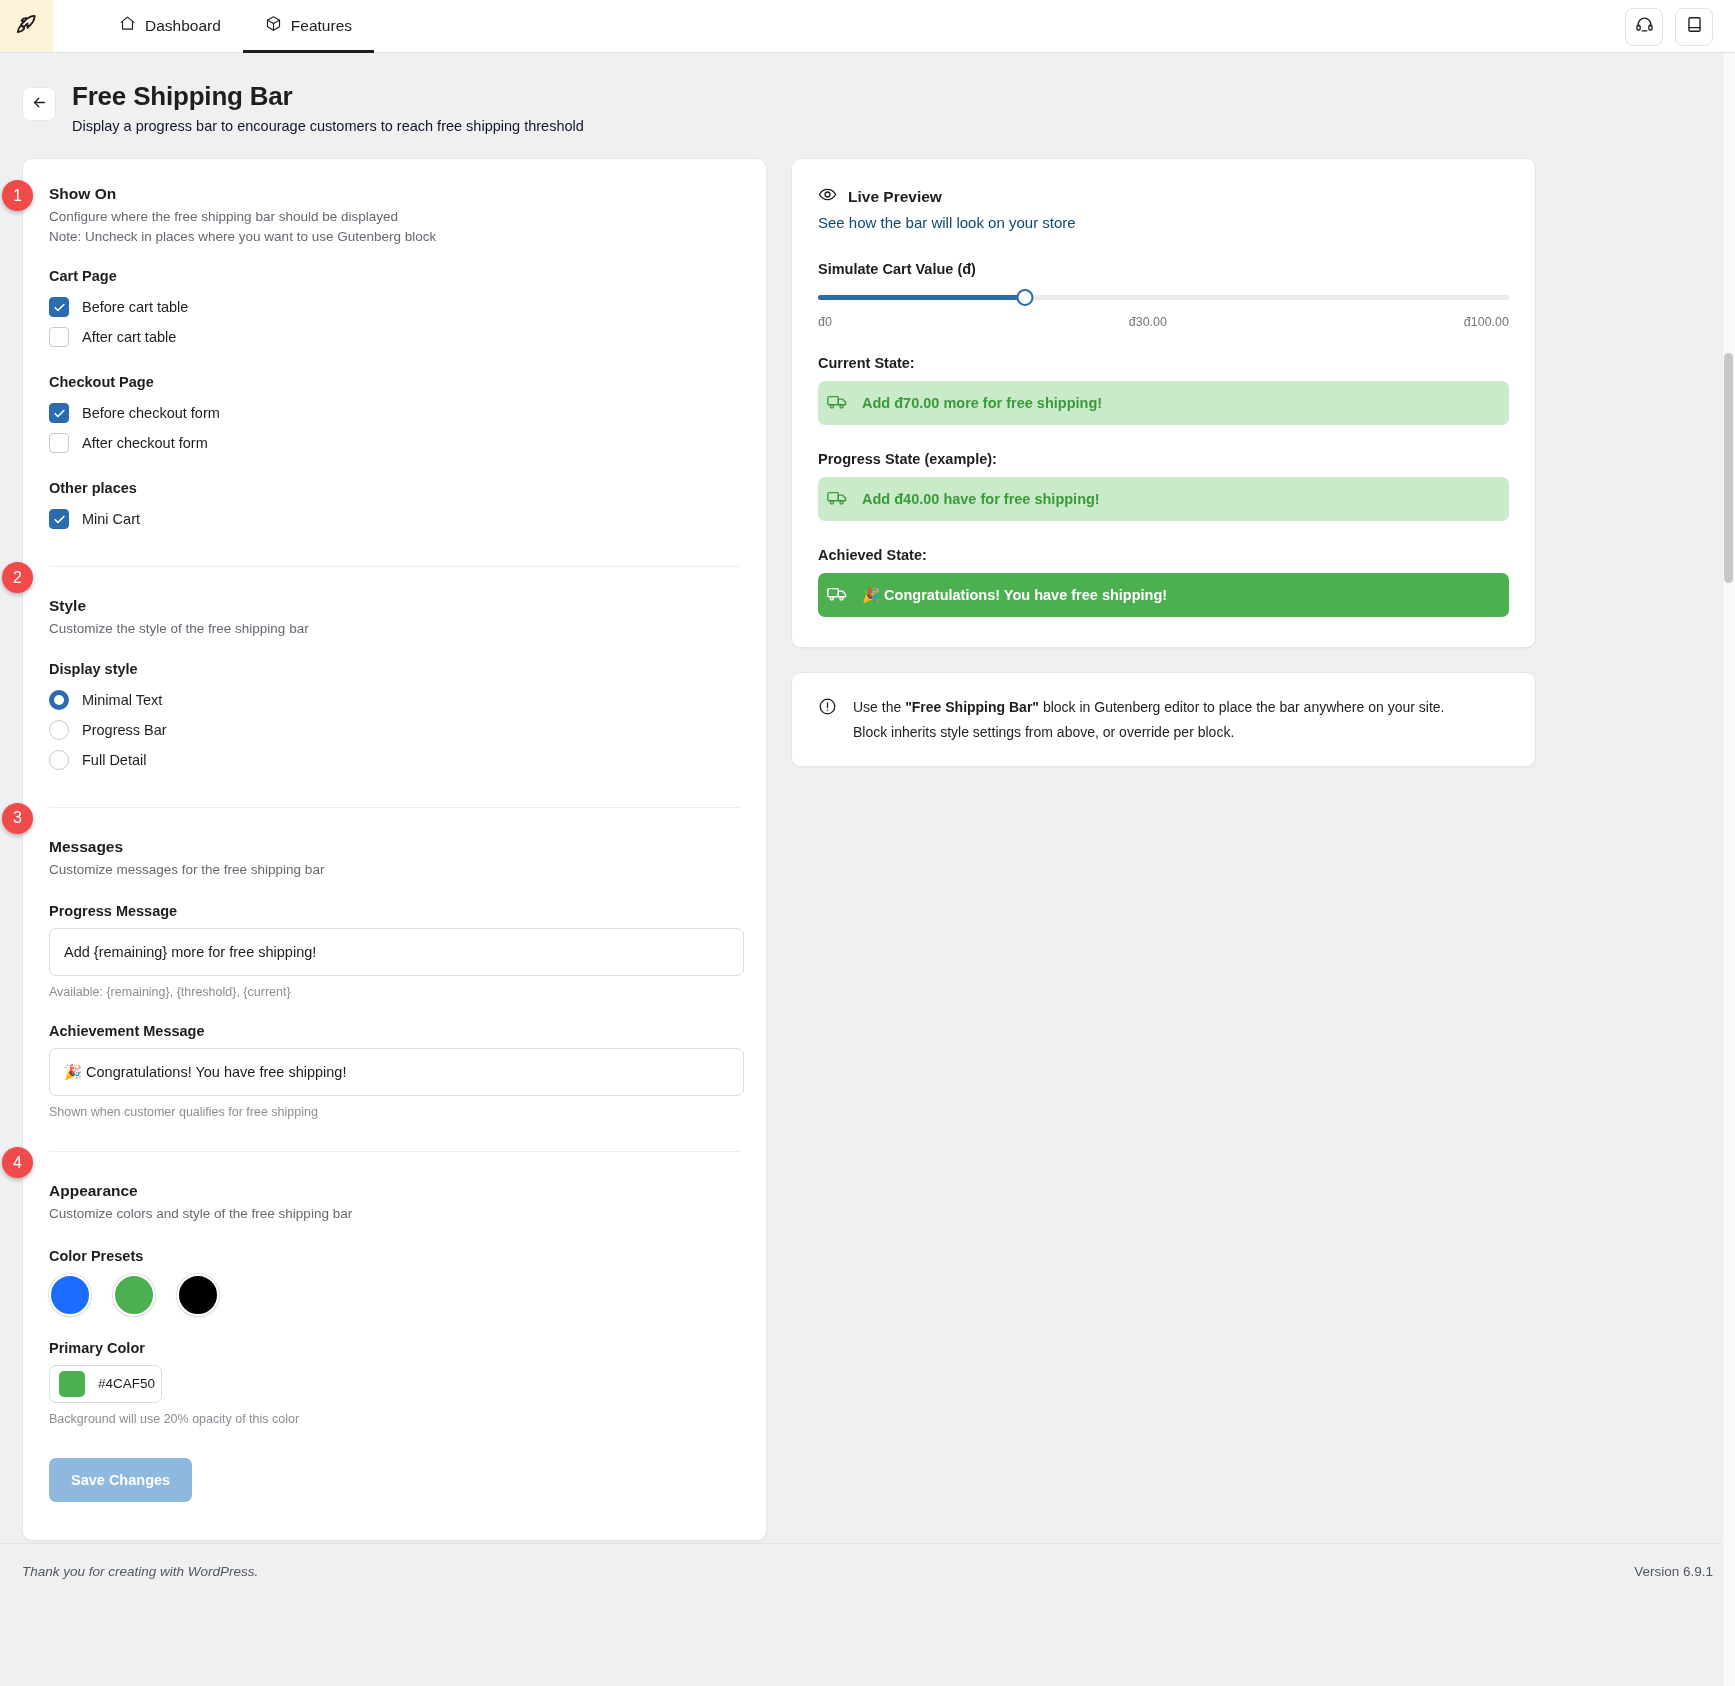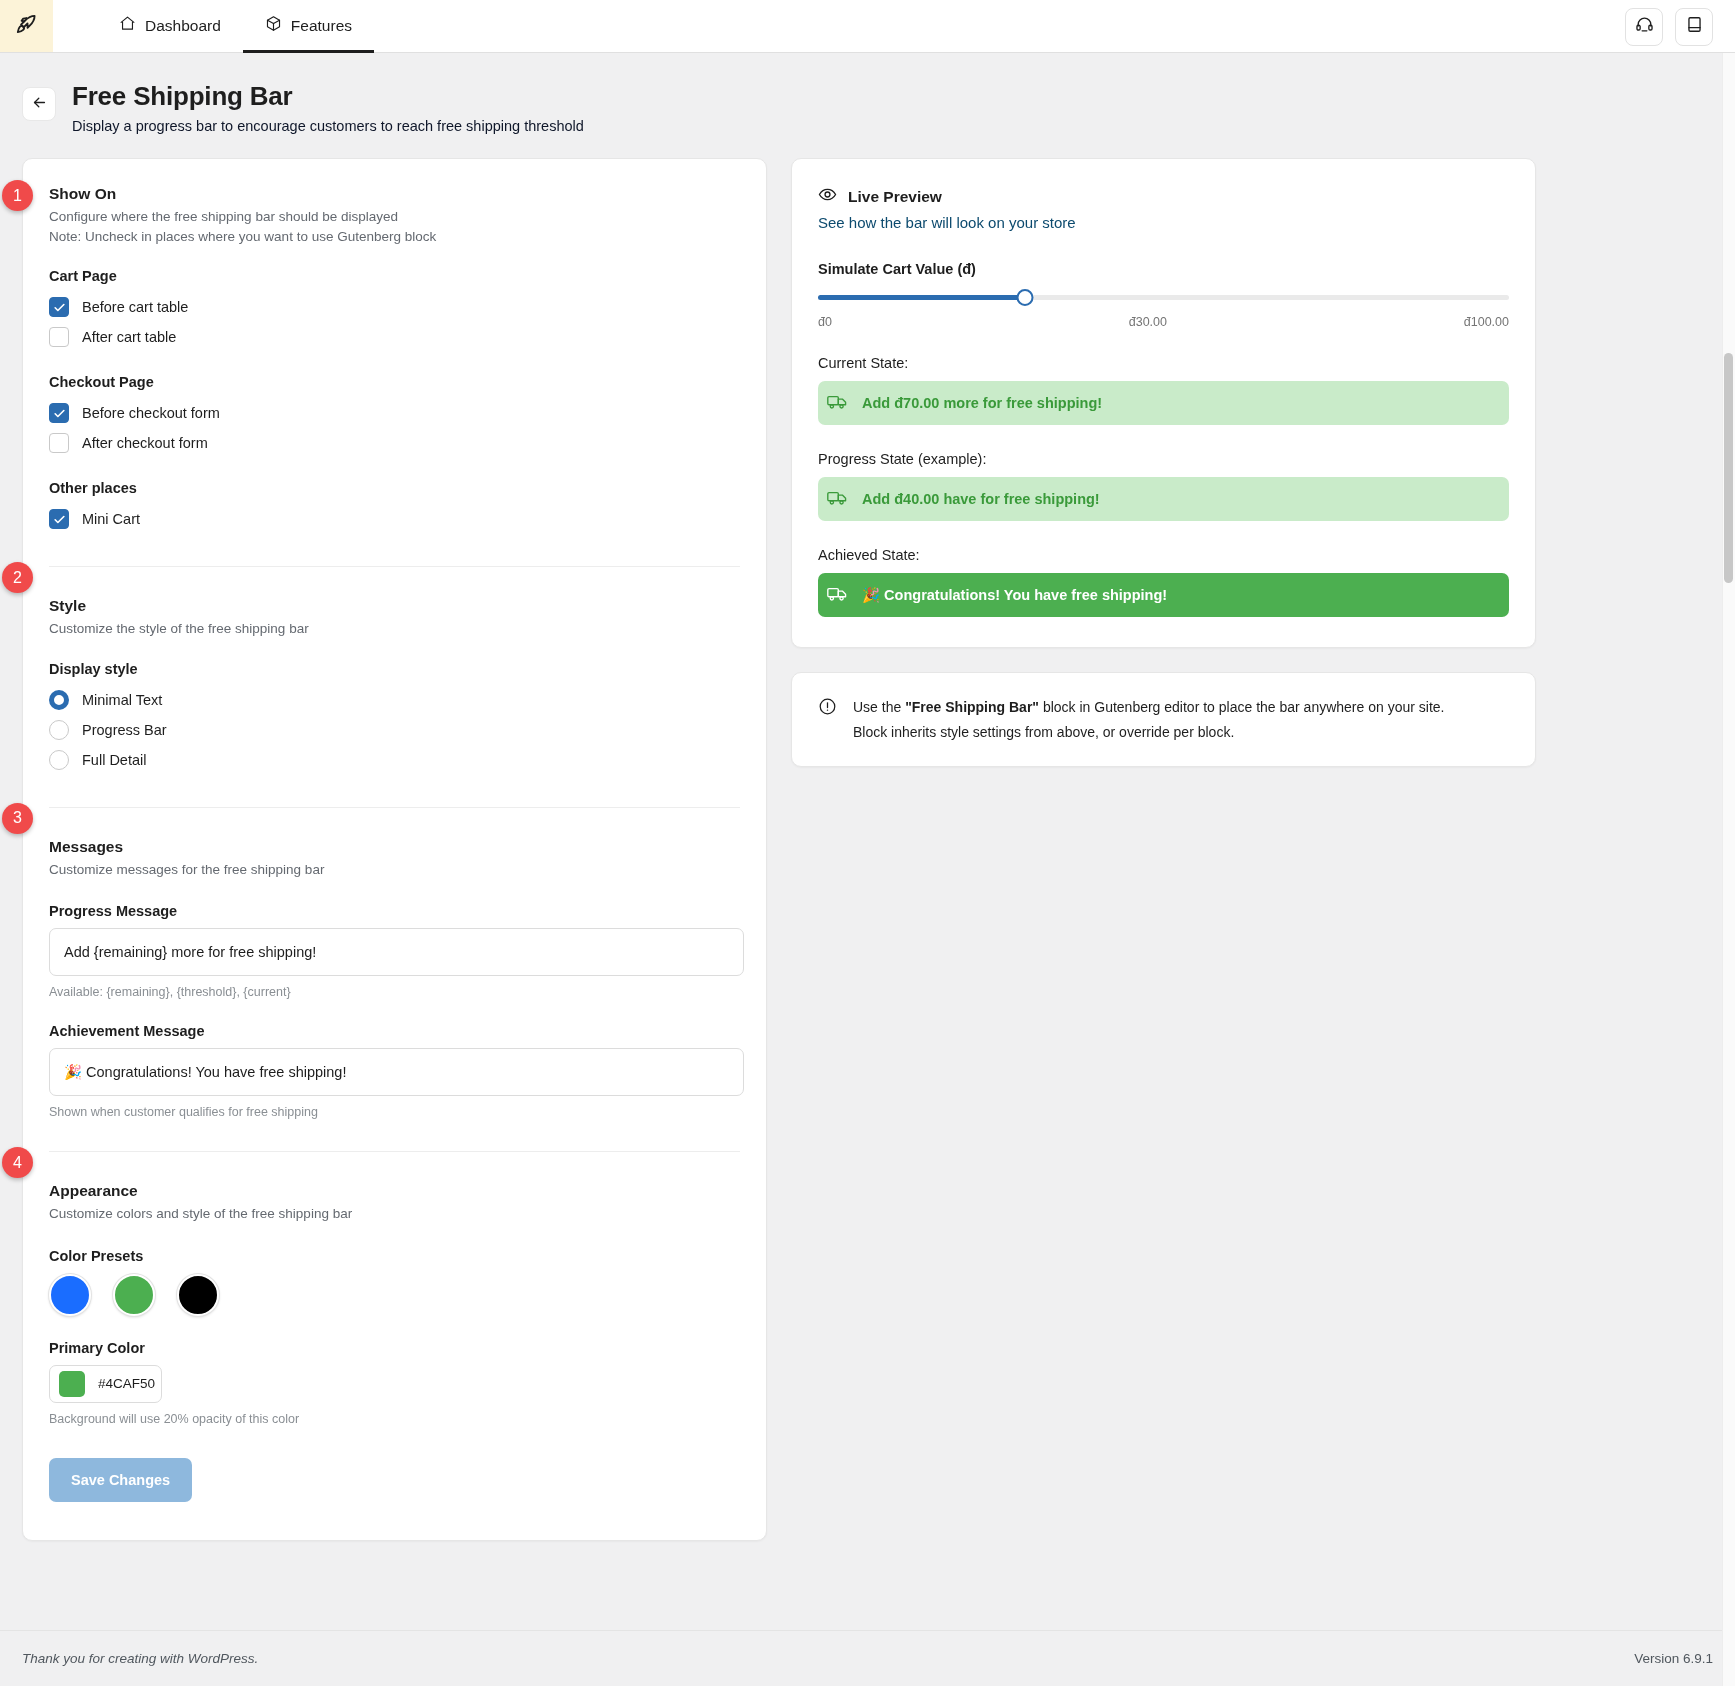--- a/index.html
+++ b/index.html
@@ -164,42 +164,42 @@
   .slider-thumb {
     position: absolute; top: 0; left: 30%; transform: translateX(-50%);
     width: 17px; height: 17px; border-radius: 50%;
     background: #fff; border: 2px solid #2b6cb0; cursor: pointer;
   }
   .slider-scale {
     display: flex; justify-content: space-between;
     font-size: 12.5px; color: #757575; margin-top: 8px;
   }
 
-  .state-label { font-size: 14.5px; font-weight: 400; margin: 26px 0 10px; }
+  .state-label { font-size: 14.5px; font-weight: 700; margin: 26px 0 10px; }
   .bar {
     display: flex; align-items: center; gap: 14px;
     height: 44px; border-radius: 7px; padding: 0 9px;
     font-size: 14.5px; font-weight: 700;
   }
   .bar.progress { background: #c9ebc9; color: #3a9a3a; }
   .bar.achieved { background: #4caf50; color: #fff; }
   .bar svg { width: 21px; height: 17px; flex: none; }
 
   
   .notice {
     margin-top: 24px; padding: 22px 26px;
     display: flex; gap: 16px; align-items: flex-start;
   }
   .notice svg { width: 19px; height: 19px; flex: none; margin-top: 2px; }
   .notice-body { font-size: 14px; line-height: 1.75; }
   .notice-body b { font-weight: 700; }
 
   
   .footer {
-    position: absolute; left: 0; right: 0; top: 1630px;
+    position: absolute; left: 0; right: 0; top: 1543px;
     height: 56px; border-top: 1px solid #e4e4e4;
     display: flex; align-items: center; justify-content: space-between;
     padding: 0 22px; font-size: 13.5px; color: #50575e;
   }
   .footer .left { font-style: italic; }
 
   
   .vscroll {
     position: absolute; right: 0; top: 53px; width: 13px; bottom: 0;
     background: #fafafa; border-left: 1px solid #ededed;

